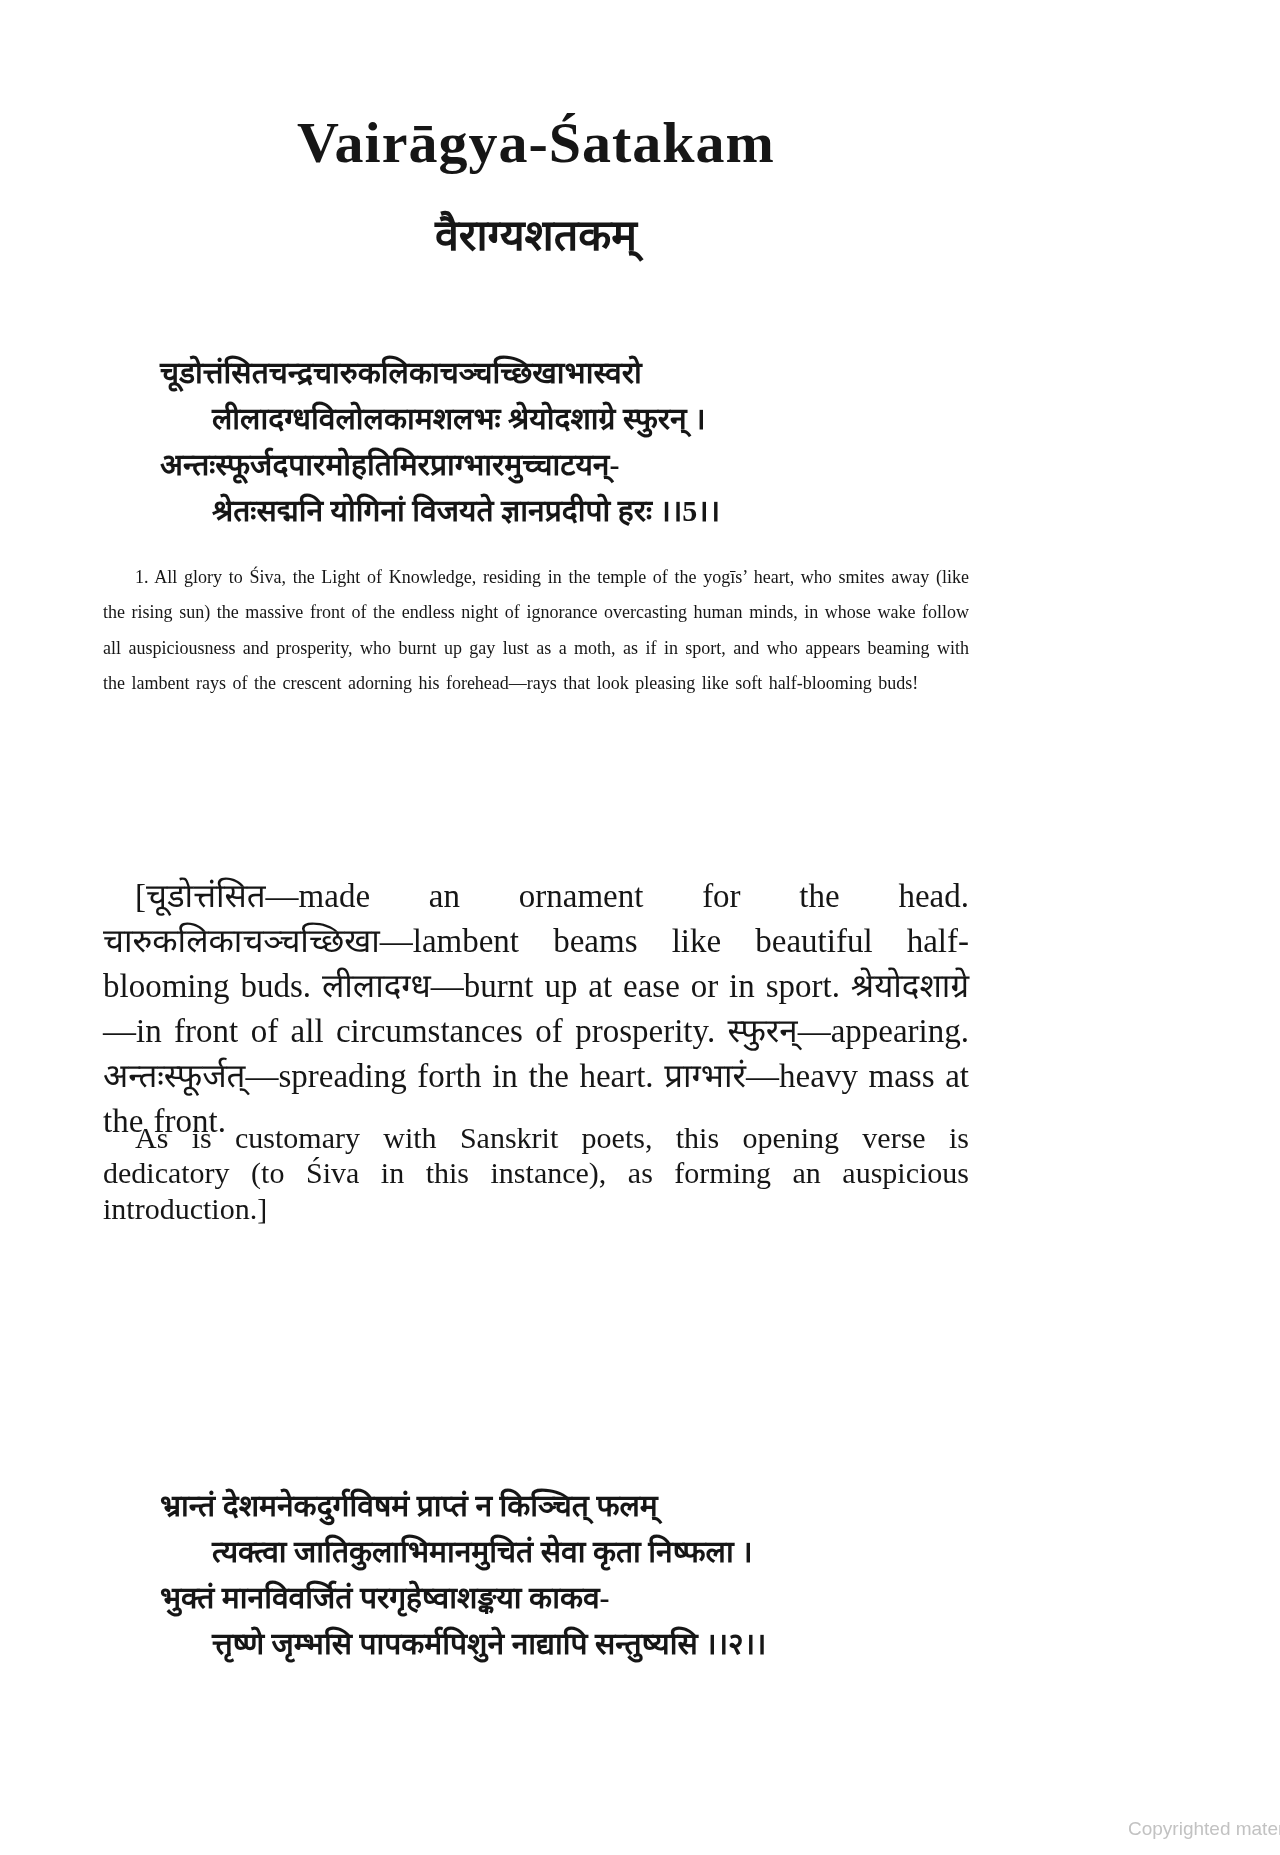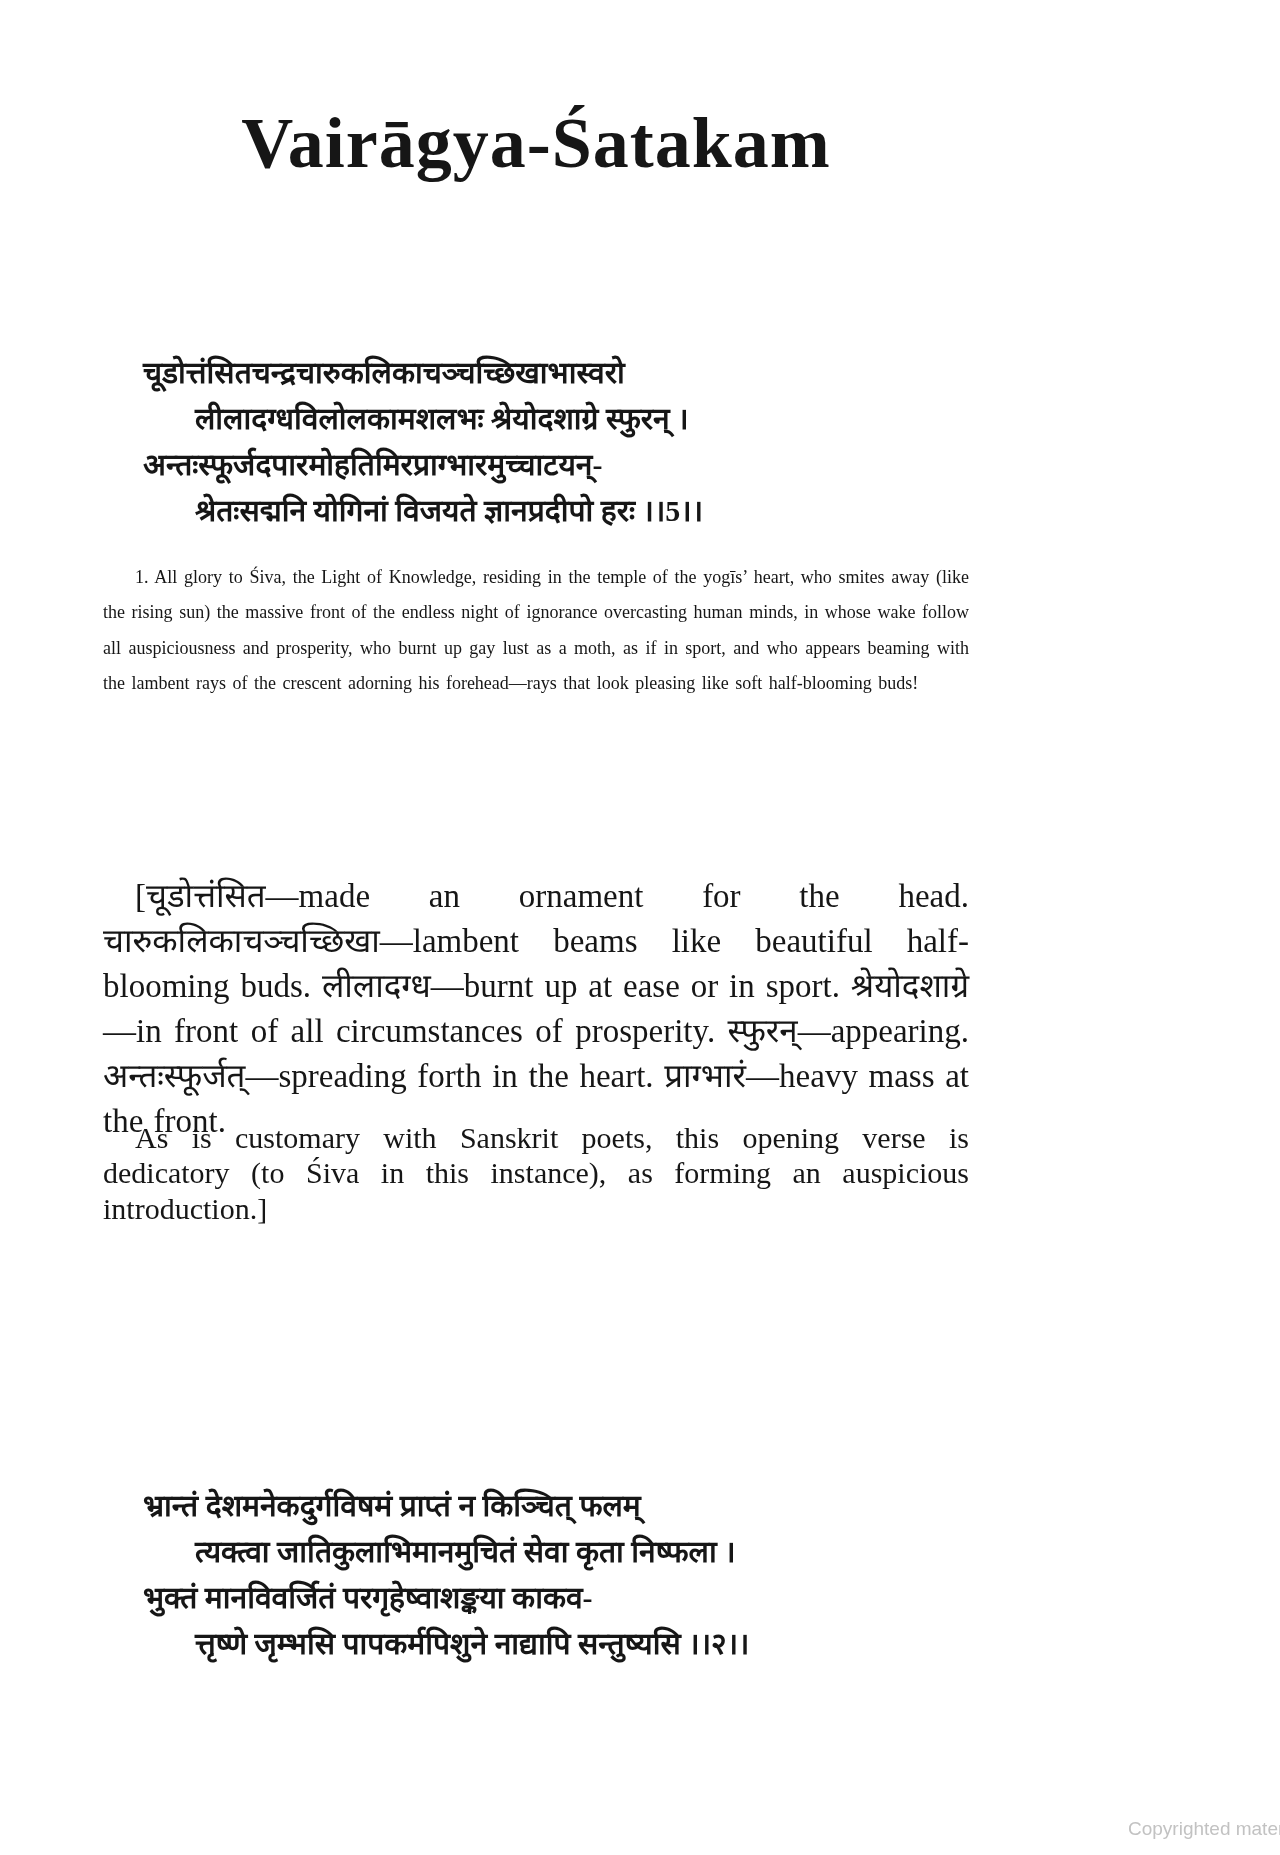--- a/index.html
+++ b/index.html
@@ -26,39 +26,39 @@
   }
   .title-latin {
     position: absolute;
     top: 110px;
     left: 0;
     width: 100%;
     margin: 0;
     text-align: center;
     font-family: "Liberation Serif", serif;
     font-weight: 700;
-    font-size: 72px;
+    font-size: 58px;
     line-height: 66px;
     letter-spacing: 1px;
   }
   .title-devanagari {
     position: absolute;
     top: 204px;
     left: 0;
     width: 100%;
     margin: 0;
     text-align: center;
     font-family: "Liberation Serif", "DejaVu Sans", sans-serif;
     font-weight: 700;
     font-size: 43px;
     line-height: 64px;
   }
   .verse {
     position: absolute;
-    left: 40px;
+    left: 57px;
     font-family: "Liberation Serif", "DejaVu Sans", sans-serif;
     font-weight: 700;
     font-size: 30px;
   }
   .verse .vline {
     line-height: 46px;
     white-space: nowrap;
   }
   .verse .vline.indent {
     margin-left: 52px;
@@ -101,20 +101,21 @@
   }
 </style>
 </head>
 <body>
 
 <div class="page">
   <div class="content">
 
     <h1 class="title-latin">Vairāgya-Śatakam</h1>
 
+    <h2 class="title-devanagari">वैराग्यशतकम्</h2>
 
     <div class="verse" id="verse1">
       <div class="vline">चूडोत्तंसितचन्द्रचारुकलिकाचञ्चच्छिखाभास्वरो</div>
       <div class="vline indent">लीलादग्धविलोलकामशलभः श्रेयोदशाग्रे स्फुरन् ।</div>
       <div class="vline">अन्तःस्फूर्जदपारमोहतिमिरप्राग्भारमुच्चाटयन्-</div>
       <div class="vline indent">श्रेतःसद्मनि योगिनां विजयते ज्ञानप्रदीपो हरः ।।5।।</div>
     </div>
 
     <p class="para" id="translation">1. All glory to Śiva, the Light of Knowledge, residing in the temple of the yogīs’ heart, who smites away (like the rising sun) the massive front of the endless night of ignorance overcasting human minds, in whose wake follow all auspiciousness and prosperity, who burnt up gay lust as a moth, as if in sport, and who appears beaming with the lambent rays of the crescent adorning his forehead—rays that look pleasing like soft half-blooming buds!</p>
 

